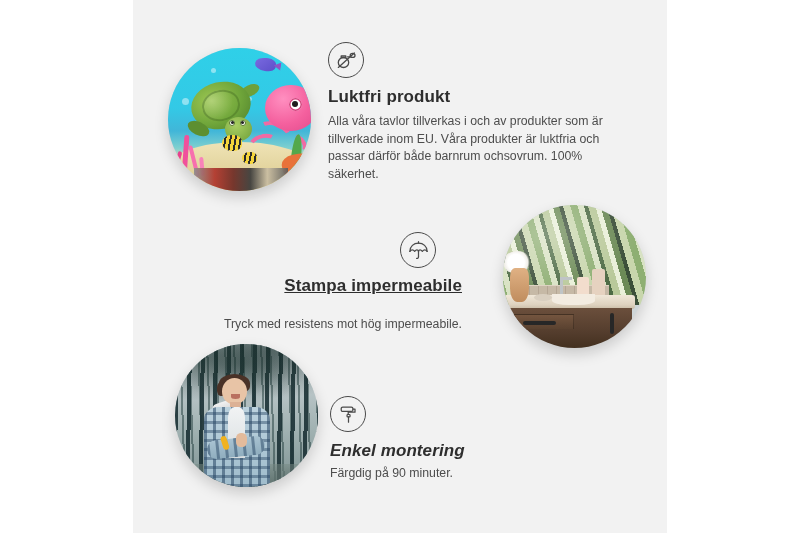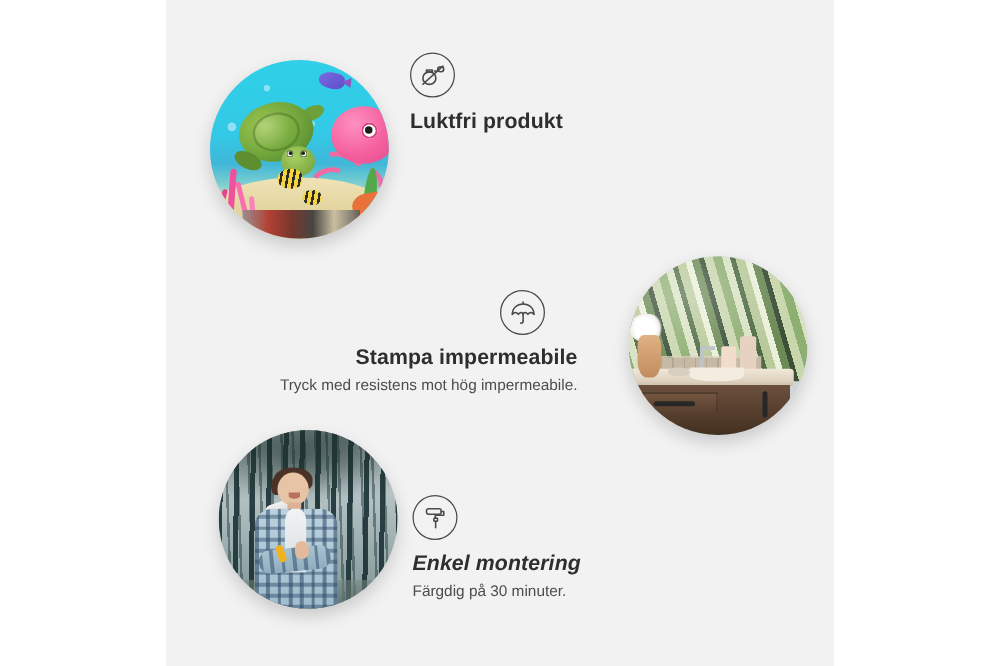--- a/index.html
+++ b/index.html
@@ -325,21 +325,21 @@
   }
 
   
   #feature-odourless { left: 328px; top: 42px; width: 300px; }
   #feature-odourless .circ-icon { margin-bottom: 9px; }
   #feature-odourless .feat-title { margin-bottom: 6px; }
 
   
   #feature-waterproof { left: 210px; top: 232px; width: 252px; text-align: right; }
   #feature-waterproof .icon-row { display:flex; justify-content:flex-end; margin-bottom:8px; padding-right: 26px;}
-  #feature-waterproof .feat-title { margin-bottom: 4px; }
+  #feature-waterproof .feat-title { margin-bottom: 20px; text-decoration: underline; }
   #feature-waterproof .feat-body { text-align: right; }
 
   
   #feature-easy { left: 330px; top: 396px; width: 270px; }
   #feature-easy .circ-icon { margin-bottom: 9px; }
   #feature-easy .feat-title { margin-bottom: 4px; font-style: italic; }
 </style>
 </head>
 <body>
 
@@ -426,20 +426,21 @@
     <div class="circ-icon">
       <svg width="24" height="24" viewBox="0 0 24 24" fill="none" stroke="#4a4a4a" stroke-width="1.3" stroke-linecap="round" stroke-linejoin="round">
         <ellipse cx="9.5" cy="14.5" rx="5.2" ry="5"></ellipse>
         <path d="M7.2 9.6 h4.6 v-1.6 h-4.6 z"></path>
         <path d="M13.5 8.8 h3.1"></path>
         <ellipse cx="18.6" cy="7.4" rx="2.4" ry="2"></ellipse>
         <path d="M4.3 19.4 L20.3 4.9"></path>
       </svg>
     </div>
     <div class="feat-title">Luktfri produkt</div>
+    <div class="feat-body">Alla våra tavlor tillverkas i och av produkter som är tillverkade inom EU. Våra produkter är luktfria och passar därför både barnrum ochsovrum. 100% säkerhet.</div>
   </div>
 
   <div class="feature" id="feature-waterproof">
     <div class="icon-row">
       <div class="circ-icon">
         <svg width="23" height="23" viewBox="0 0 24 24" fill="none" stroke="#4a4a4a" stroke-width="1.3" stroke-linecap="round" stroke-linejoin="round">
           <path d="M3 13 C3 7.6 7 4.4 12 4.4 C17 4.4 21 7.6 21 13"></path>
           <path d="M3 13 C4.6 10.9 6.4 10.9 8 13 C9.6 10.9 11.4 10.9 12 13 C12.6 10.9 14.4 10.9 16 13 C17.6 10.9 19.4 10.9 21 13"></path>
           <path d="M12 13 v5.6"></path>
           <path d="M12 18.6 c0 1.4 -1 2 -2 1.6"></path>
@@ -454,16 +455,16 @@
   <div class="feature" id="feature-easy">
     <div class="circ-icon">
       <svg width="23" height="23" viewBox="0 0 24 24" fill="none" stroke="#4a4a4a" stroke-width="1.3" stroke-linecap="round" stroke-linejoin="round">
         <rect x="4.4" y="4.2" width="12.2" height="4.6" rx="1.6"></rect>
         <path d="M16.6 6.5 h2.2 v3.1 h-7.1 v2.1"></path>
         <rect x="10.5" y="12" width="3.1" height="2.6" rx="0.7"></rect>
         <path d="M12 14.6 v5.4"></path>
       </svg>
     </div>
     <div class="feat-title">Enkel montering</div>
-    <div class="feat-body">Färgdig på 30 minuter.</div>
+    <div class="feat-body">Färgdig på 90 minuter.</div>
   </div>
 
 </div>
 
 </body></html>

